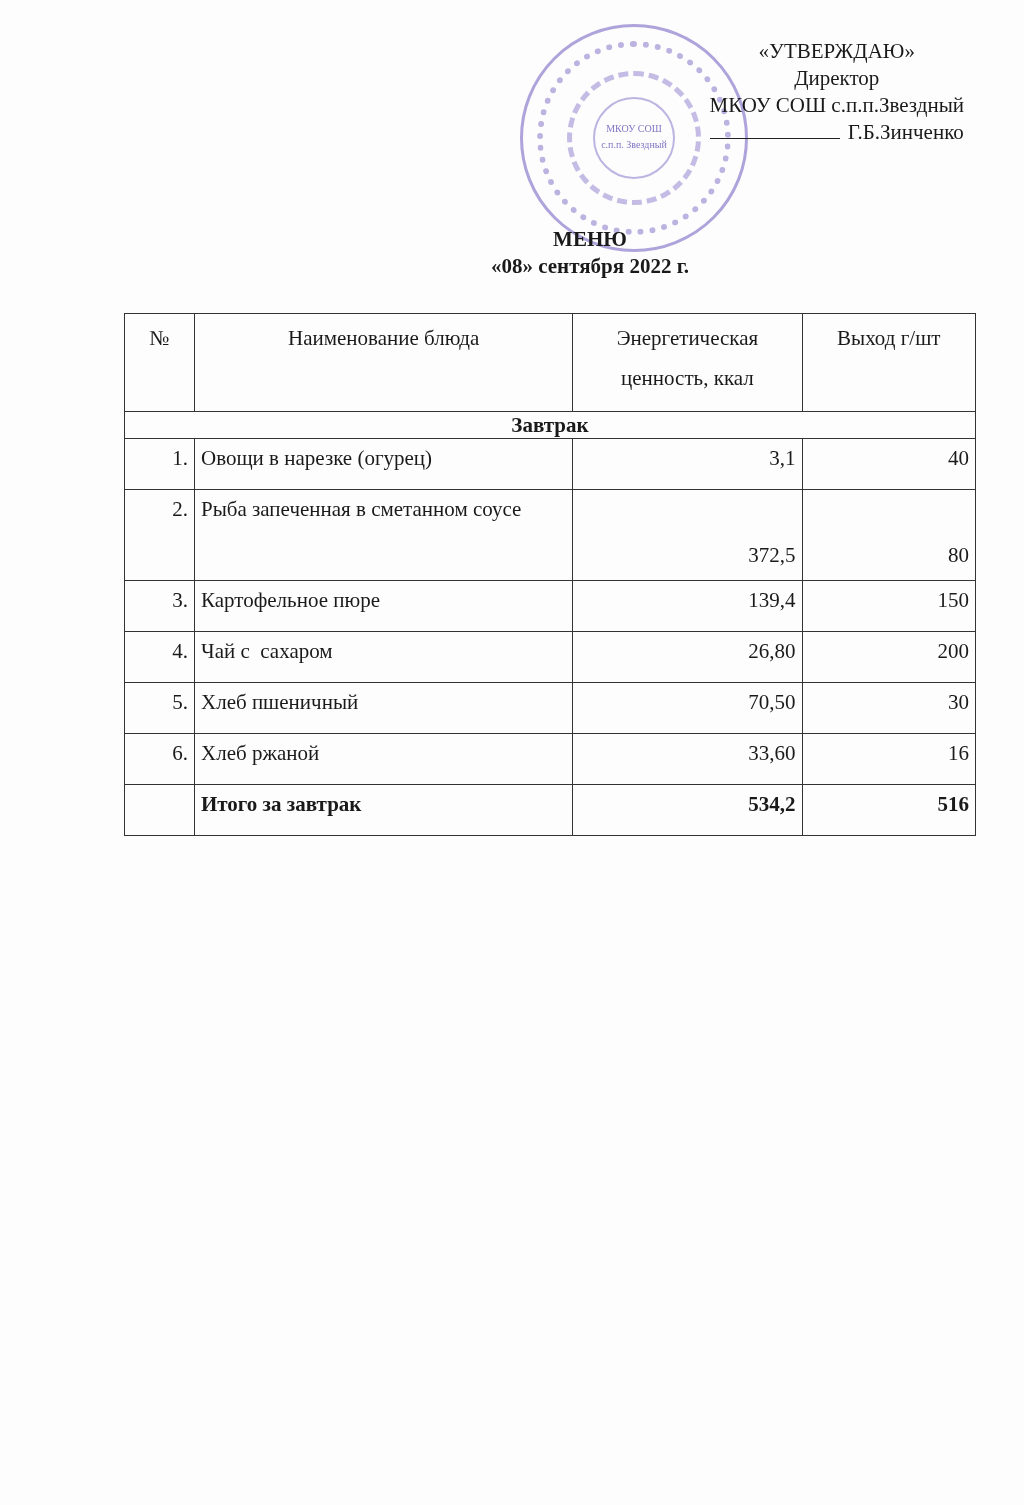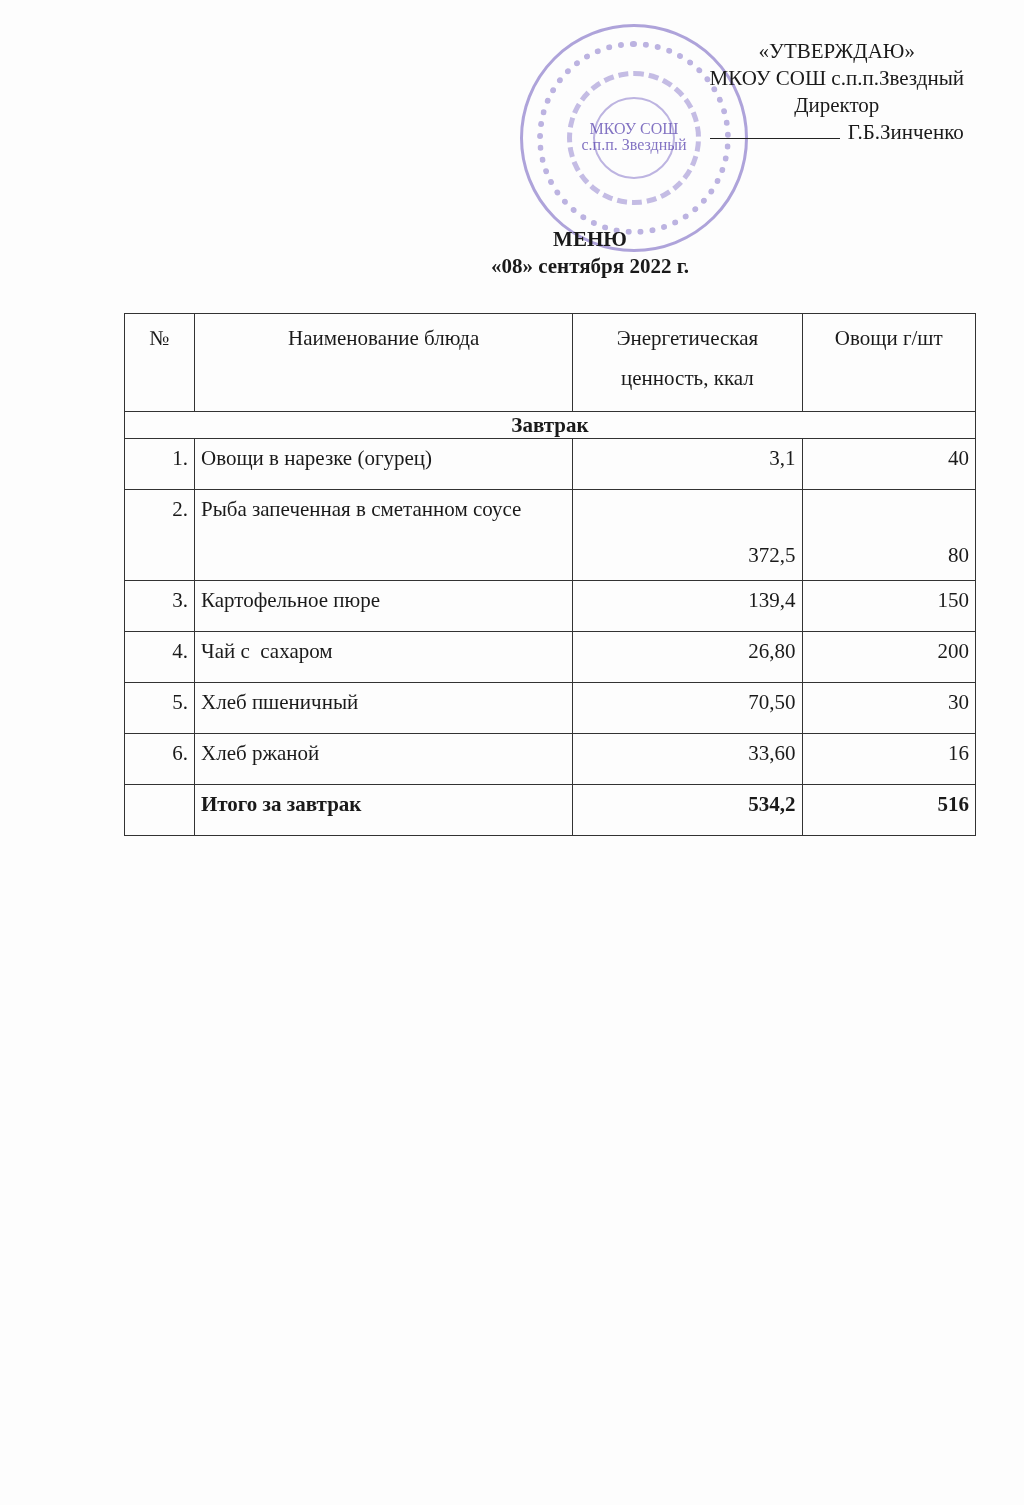--- a/index.html
+++ b/index.html
@@ -9,21 +9,21 @@
   .approve div { white-space:nowrap; }
   .sig-line { display:inline-block; width:130px; border-bottom:1px solid #222; margin-right:8px; vertical-align:baseline; height:1px; }
   .stamp { position:absolute; left:520px; top:24px; width:228px; height:228px; border-radius:50%;
            border:3px solid rgba(110,90,190,0.55); box-sizing:border-box; }
   .stamp .ring2 { position:absolute; left:14px; top:14px; right:14px; bottom:14px; border-radius:50%;
            border:6px dotted rgba(110,90,190,0.45); }
   .stamp .ring3 { position:absolute; left:44px; top:44px; right:44px; bottom:44px; border-radius:50%;
            border:5px dashed rgba(110,90,190,0.4); }
   .stamp .ring4 { position:absolute; left:70px; top:70px; right:70px; bottom:70px; border-radius:50%;
            border:2px solid rgba(110,90,190,0.45); }
-  .stamp .center { position:absolute; left:0; right:0; top:94px; text-align:center; font-size:16px;
+  .stamp .center { position:absolute; left:0; right:0; top:94px; text-align:center; font-size:10px;
            line-height:16px; color:rgba(100,80,180,0.8); }
   .title { position:absolute; left:0; width:1180px; top:226px; text-align:center; font-weight:bold; font-size:21px; line-height:27px; }
   table { position:absolute; left:124px; top:313px; width:852px; border-collapse:collapse; font-size:21px; }
   td, th { border:1.5px solid #333; vertical-align:top; padding:0 6px; font-weight:normal; }
   th { height:93px; line-height:40px; padding-top:4px; }
   .c-num { width:56px; text-align:right; }
   .c-name { width:360px; text-align:left; }
   .c-kcal { width:213px; text-align:right; }
   .c-out { width:158px; text-align:right; }
   th.c-num, th.c-name, th.c-kcal, th.c-out { text-align:center; }
@@ -42,37 +42,37 @@
   <div class="ring3"></div>
   <div class="ring4"></div>
   <div class="center">
     <div>МКОУ СОШ</div>
     <div>с.п.п. Звездный</div>
   </div>
 </div>
 
 <div class="approve">
   <div>«УТВЕРЖДАЮ»</div>
+  <div>Директор</div>
   <div>МКОУ СОШ с.п.п.Звездный</div>
-  <div>Директор</div>
   <div><span class="sig-line"></span><span>Г.Б.Зинченко</span></div>
 </div>
 
 <div class="title">
   <div>МЕНЮ</div>
   <div>«08» сентября 2022 г.</div>
 </div>
 
 <table>
   <thead>
     <tr>
       <th class="c-num">№</th>
       <th class="c-name">Наименование блюда</th>
       <th class="c-kcal">Энергетическая ценность, ккал</th>
-      <th class="c-out">Овощи г/шт</th>
+      <th class="c-out">Выход г/шт</th>
     </tr>
   </thead>
   <tbody>
     <tr class="section">
       <td colspan="4">Завтрак</td>
     </tr>
     <tr class="item">
       <td class="c-num">1.</td>
       <td class="c-name">Овощи в нарезке (огурец)</td>
       <td class="c-kcal">3,1</td>

